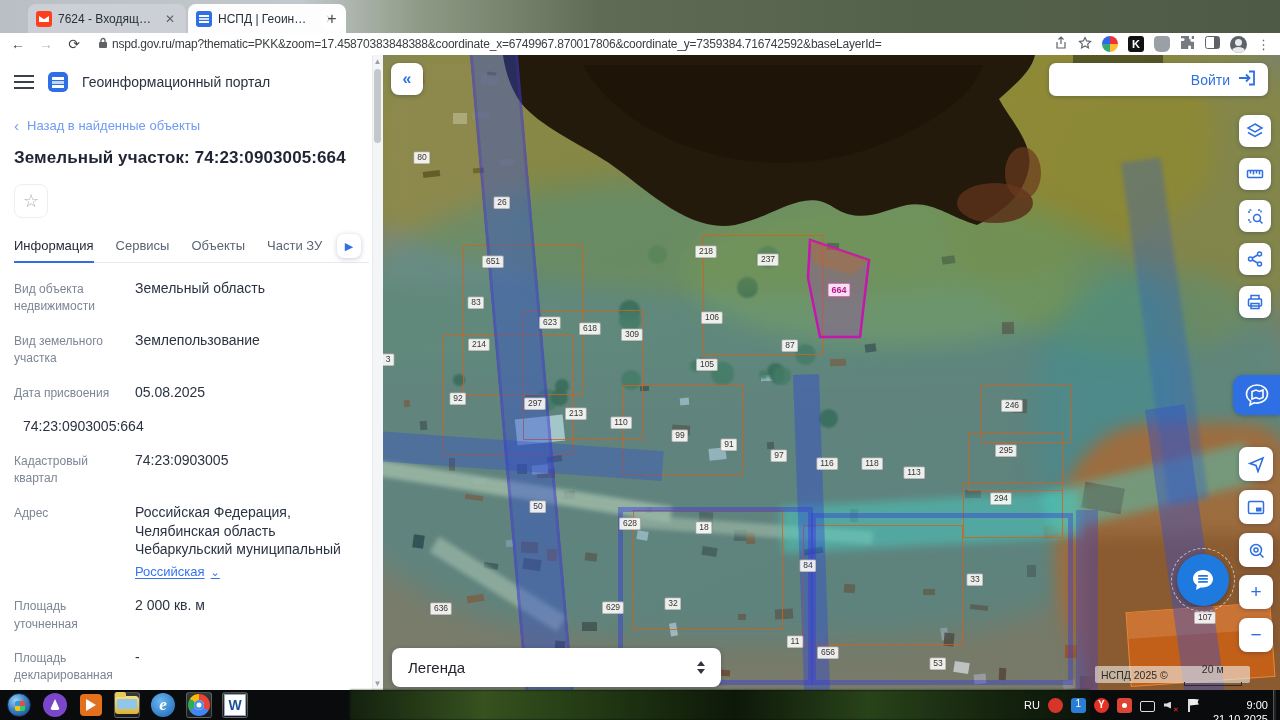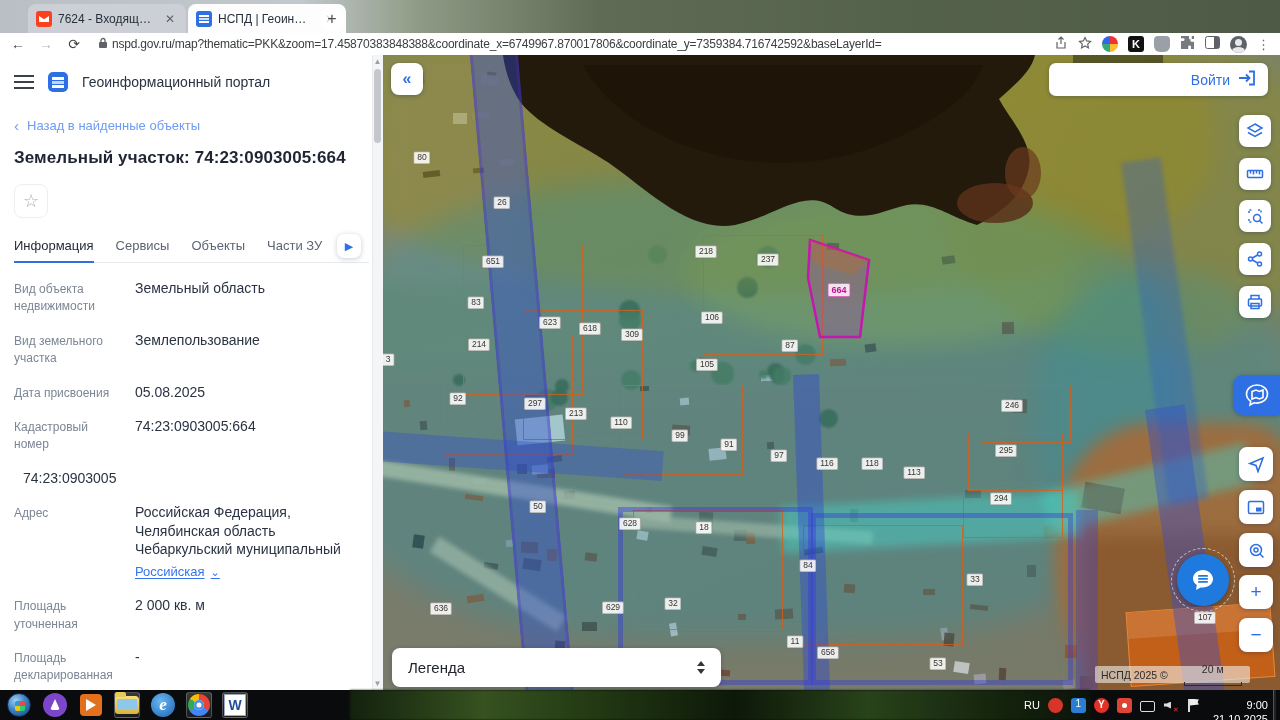--- a/index.html
+++ b/index.html
@@ -199,24 +199,24 @@
         </div>
         <div class="frow">
           <div class="flabel">Вид земельного участка</div>
           <div class="fvalue">Землепользование</div>
         </div>
         <div class="frow">
           <div class="flabel">Дата присвоения</div>
           <div class="fvalue">05.08.2025</div>
         </div>
         <div class="frow">
-          <div class="flabel">Кадастровый номер</div>
           <div class="fvalue">74:23:0903005:664</div>
         </div>
         <div class="frow">
+          <div class="flabel">Кадастровый квартал</div>
           <div class="fvalue">74:23:0903005</div>
         </div>
         <div class="frow">
           <div class="flabel">Адрес</div>
           <div class="fvalue">Российская Федерация, Челябинская область Чебаркульский муниципальный<div class="expand">
               <span>Российская</span>
               <span class="ch">⌄</span>
             </div></div>
         </div>
         <div class="frow">

